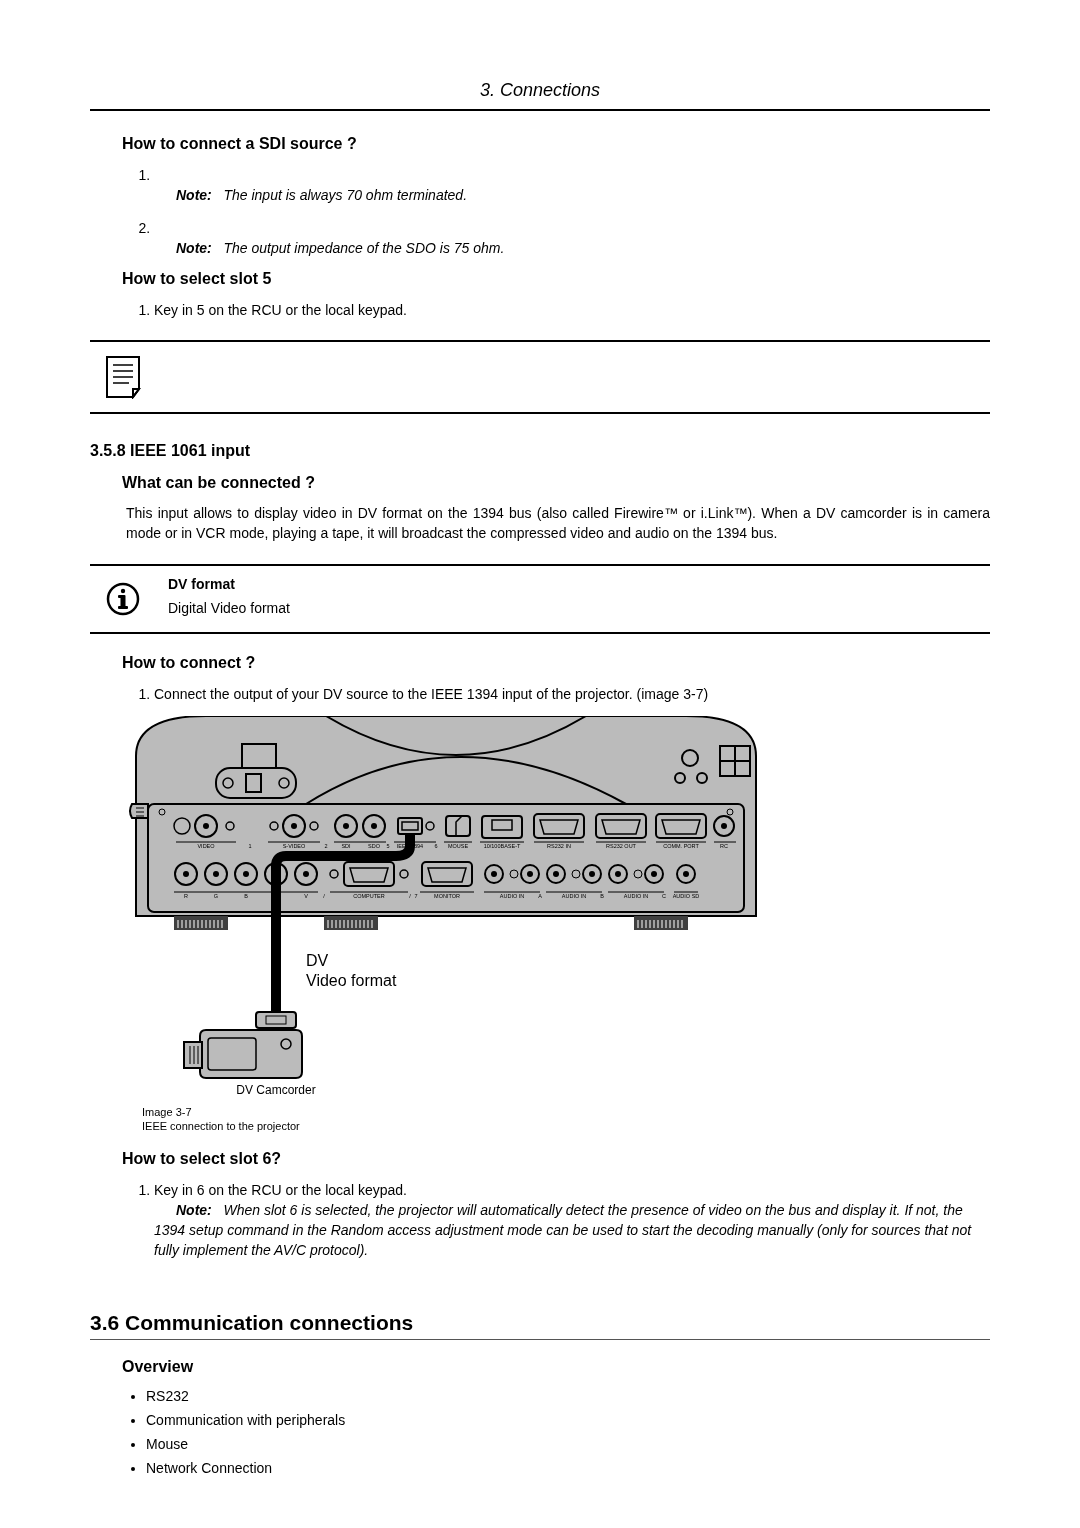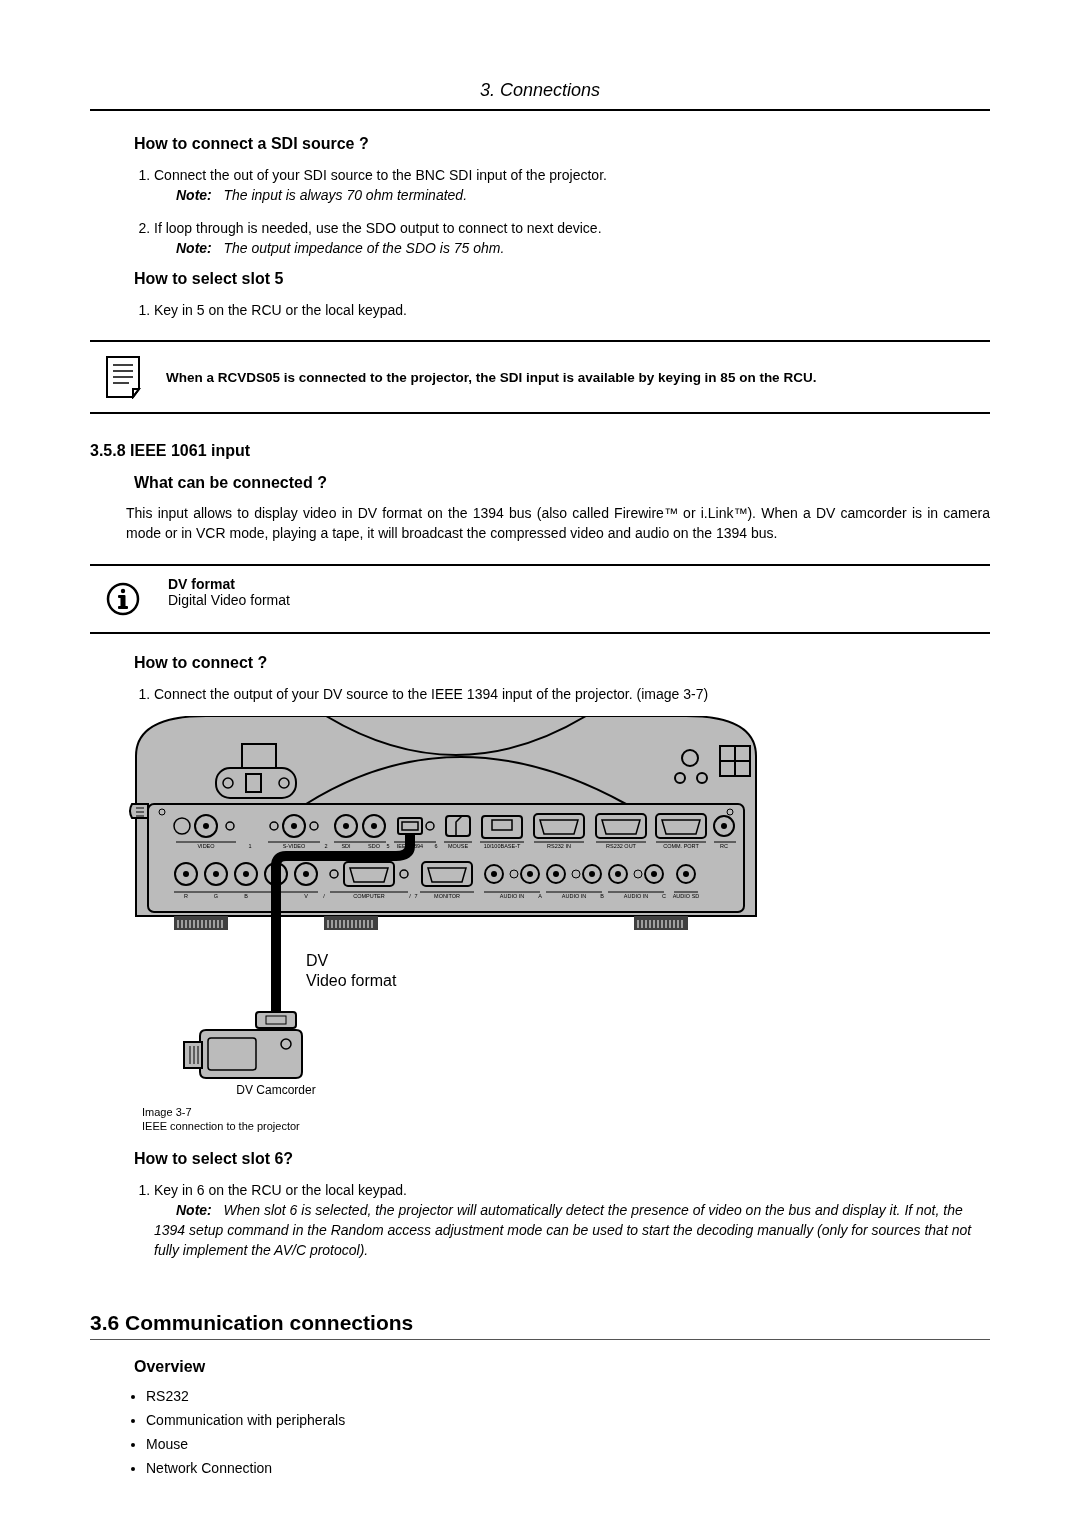--- a/index.html
+++ b/index.html
@@ -19,21 +19,21 @@
       text-align: center;
     }
     .header-rule {
       border: none;
       border-top: 2px solid #000;
       margin-bottom: 24px;
     }
     .section-h3 {
       font-weight: bold;
       font-size: 16px;
-      margin-left: 44px;
+      margin-left: 32px;
       margin-bottom: 12px;
       margin-top: 8px;
     }
     .section-num {
       font-weight: bold;
       font-size: 16px;
       margin-bottom: 14px;
       margin-top: 28px;
     }
     .body-content {
@@ -90,21 +90,21 @@
     }
     .info-def {
       display: flex;
       align-items: flex-start;
       gap: 22px;
       padding: 4px 10px;
     }
     .info-def-body .term {
       font-weight: bold;
       font-size: 14px;
-      margin-bottom: 0;
+      margin-bottom: 8px;
     }
     .para {
       margin-left: 36px;
       font-size: 14px;
       line-height: 1.4;
       text-align: justify;
       margin-bottom: 12px;
     }
     .figure-wrap {
       margin-left: 36px;
@@ -140,25 +140,25 @@
 </head>
 <body>
 
 <div class="header-title">3.  Connections</div>
 <hr class="header-rule">
 
 <div class="section-h3">How to connect a SDI source ?</div>
 <div class="body-content">
   <ol class="numbered">
     <li>
-      <span>Connect the out of your SDI source to the BNC SDI input of the projector.</span><br>
+      <br>
       <span class="note-line"><span class="note-prefix">Note:</span>&nbsp;&nbsp;&nbsp;<span class="note-text">The input is always 70 ohm terminated.</span></span>
     </li>
     <li>
-      <span>If loop through is needed, use the SDO output to connect to next device.</span><br>
+      <br>
       <span class="note-line"><span class="note-prefix">Note:</span>&nbsp;&nbsp;&nbsp;<span class="note-text">The output impedance of the SDO is 75 ohm.</span></span>
     </li>
   </ol>
 </div>
 
 <div class="section-h3">How to select slot 5</div>
 <div class="body-content">
   <ol class="numbered">
     <li>Key in 5 on the RCU or the local keypad.</li>
   </ol>
@@ -169,21 +169,20 @@
   <div class="callout-icon">
     <svg width="44" height="44" viewBox="0 0 44 44">
       <polygon points="6,2 38,2 38,34 32,42 6,42" fill="none" stroke="#000" stroke-width="2"></polygon>
       <polygon points="32,42 32,34 38,34" fill="none" stroke="#000" stroke-width="2"></polygon>
       <line x1="12" y1="10" x2="32" y2="10" stroke="#000" stroke-width="1.5"></line>
       <line x1="12" y1="16" x2="32" y2="16" stroke="#000" stroke-width="1.5"></line>
       <line x1="12" y1="22" x2="32" y2="22" stroke="#000" stroke-width="1.5"></line>
       <line x1="12" y1="28" x2="28" y2="28" stroke="#000" stroke-width="1.5"></line>
     </svg>
   </div>
-  <div class="callout-text callout-bold">When a RCVDS05 is connected to the projector, the SDI input is available by keying in 85 on the RCU.</div>
 </div>
 <hr class="box-rule-bottom">
 
 <div class="section-num">3.5.8 IEEE 1061 input</div>
 <div class="section-h3">What can be connected ?</div>
 <div class="para">This input allows to display video in DV format on the 1394 bus (also called Firewire™ or i.Link™). When a DV camcorder is in camera mode or in VCR mode, playing a tape, it will broadcast the compressed video and audio on the 1394 bus.</div>
 
 <hr class="box-rule">
 <div class="info-def">
   <div class="callout-icon">

